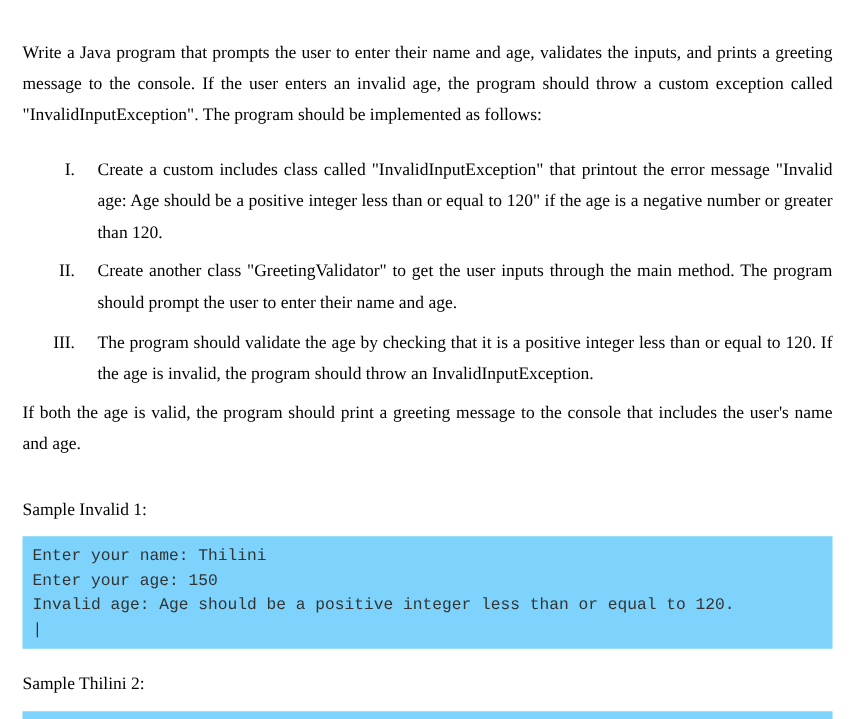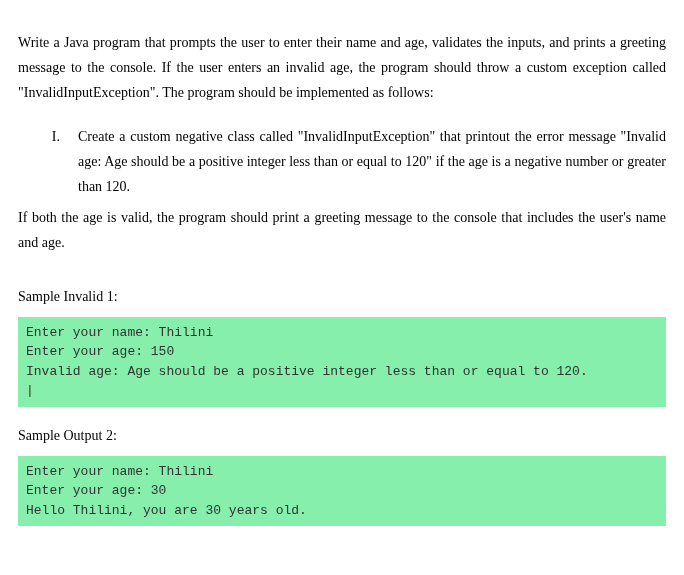--- a/index.html
+++ b/index.html
@@ -37,53 +37,65 @@
     }
     .list-content {
       flex: 1;
       text-align: justify;
     }
     .sample-label {
       margin: 10px 0 8px 0;
       font-family: Georgia, 'Times New Roman', serif;
     }
     .code-block {
-      background: #86efac;
+      background: #7dd3fc;
       font-family: 'Courier New', monospace;
       font-size: 13px;
       line-height: 1.5;
       padding: 6px 8px;
       margin-bottom: 16px;
       white-space: pre-wrap;
       color: #333;
     }
   </style>
 </head>
 <body>
 
 <p class="intro">
   <span>Write a Java program that prompts the user to enter their name and age, validates the inputs, and prints a greeting message to the console. If the user enters an invalid age, the program should throw a custom exception called "</span><span class="bold">InvalidInputException</span><span>". The program should be implemented as follows:</span>
 </p>
 
 <div class="list">
   <div class="list-item">
     <div class="list-marker">I.</div>
     <div class="list-content">
-      <span>Create a custom negative class called "</span><span class="bold">InvalidInputException</span><span>" that printout the error message "Invalid age: Age should be a positive integer less than or equal to 120" if the age is a negative number or greater than 120.</span>
+      <span>Create a custom includes class called "</span><span class="bold">InvalidInputException</span><span>" that printout the error message "Invalid age: Age should be a positive integer less than or equal to 120" if the age is a negative number or greater than 120.</span>
+    </div>
+  </div>
+  <div class="list-item">
+    <div class="list-marker">II.</div>
+    <div class="list-content">
+      <span>Create another class "</span><span class="bold">GreetingValidator</span><span>" to get the user inputs through the main method. The program should prompt the user to enter their name and age.</span>
+    </div>
+  </div>
+  <div class="list-item">
+    <div class="list-marker">III.</div>
+    <div class="list-content">
+      <span>The program should validate the age by checking that it is a positive integer less than or equal to 120. If the age is invalid, the program should throw an </span><span class="bold">InvalidInputException</span><span>.</span>
     </div>
   </div>
   <div class="list-item">
     <div class="list-content">
       <span>If both the age is valid, the program should print a greeting message to the console that includes the user's name and age.</span><span class="bold"></span><span></span>
     </div>
   </div>
 </div>
 
 <div class="sample-label">Sample Invalid 1:</div>
 <div class="code-block">Enter your name: Thilini
 Enter your age: 150
 Invalid age: Age should be a positive integer less than or equal to 120.
 |</div>
 
-<div class="sample-label">Sample Output 2:</div>
+<div class="sample-label">Sample Thilini 2:</div>
 <div class="code-block">Enter your name: Thilini
 Enter your age: 30
 Hello Thilini, you are 30 years old.</div>
 
 </body></html>

